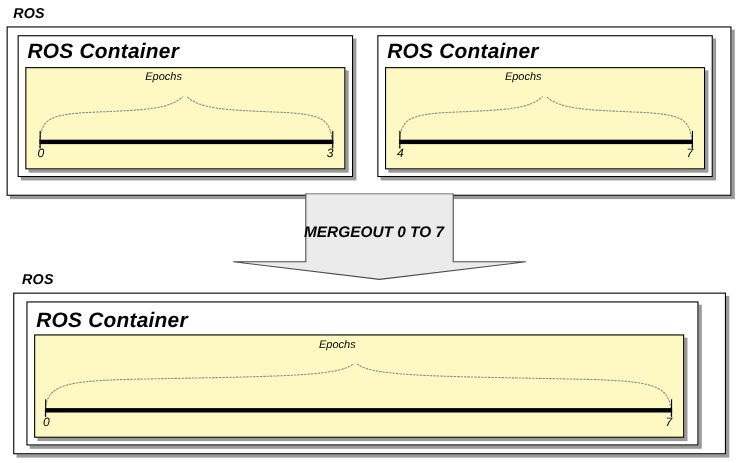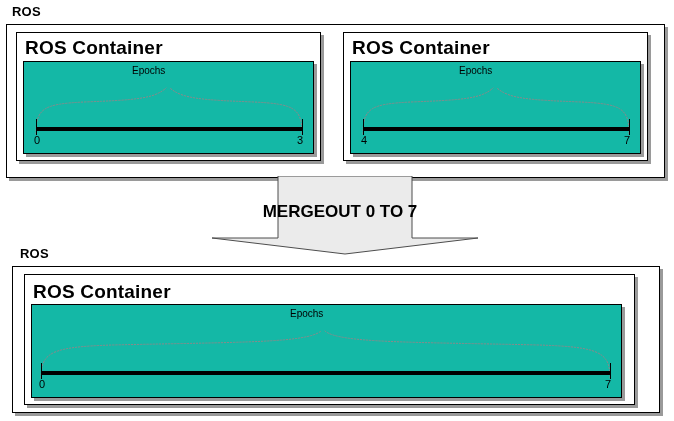--- a/index.html
+++ b/index.html
@@ -4,21 +4,21 @@
 <style>
   html,body{margin:0;padding:0;}
   body{
     width:674px;height:421px;
     background:#ffffff;
     font-family:"Liberation Sans", sans-serif;
     position:relative;
     overflow:hidden;
     -webkit-font-smoothing:none;
   }
-  .stage{position:absolute;left:0;top:0;width:674px;height:406px;}
+  .stage{position:absolute;left:0;top:0;width:674px;height:406px;font-style:italic;}
 
   
   .ros-label{
     position:absolute;
     font-size:13px;
     font-weight:bold;
     color:#000;
     letter-spacing:0.2px;
     white-space:nowrap;
   }
@@ -39,21 +39,21 @@
   .container-title{
     position:absolute;
     font-size:19px;
     font-weight:bold;
     color:#000;
     white-space:nowrap;
     letter-spacing:0.2px;
   }
   .timeline-box{
     position:absolute;
-    background:#14b8a6;
+    background:#fef9c3;
     border:1px solid #000000;
     box-shadow:3px 3px 0 0 #9a9a9a;
     box-sizing:border-box;
   }
 
   
   .tl{position:absolute;left:0;top:0;right:0;bottom:0;}
   .tl svg{position:absolute;left:0;top:0;overflow:visible;}
   .axis-bar{
     position:absolute;
@@ -84,21 +84,21 @@
   .merge-arrow{
     position:absolute;
     left:195px;top:176px;
     width:290px;height:82px;
   }
   .merge-arrow svg{display:block;}
   .merge-text{
     position:absolute;
     left:0;top:0;width:290px;
     text-align:center;
-    font-size:17px;
+    font-size:14px;
     font-weight:bold;
     color:#000000;
     letter-spacing:0px;
     white-space:nowrap;
     font-family:"Liberation Sans", sans-serif;
   }
 </style>
 </head>
 <body>
 

